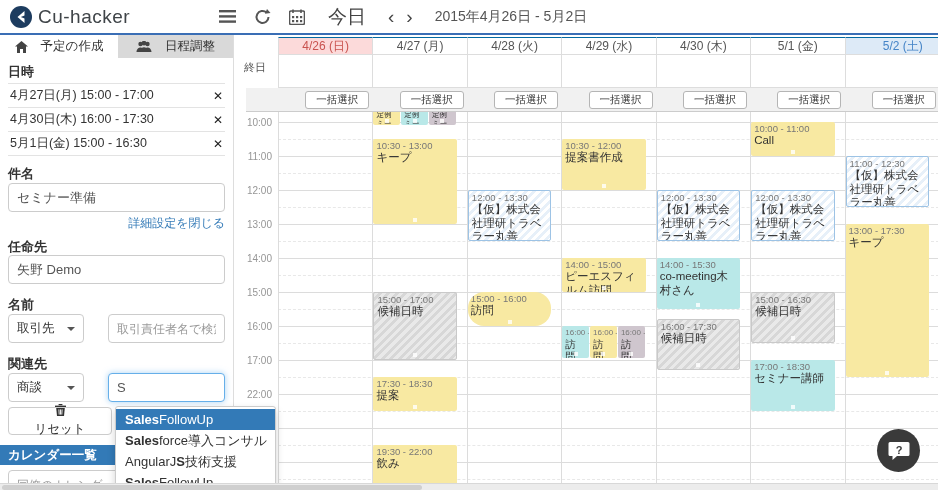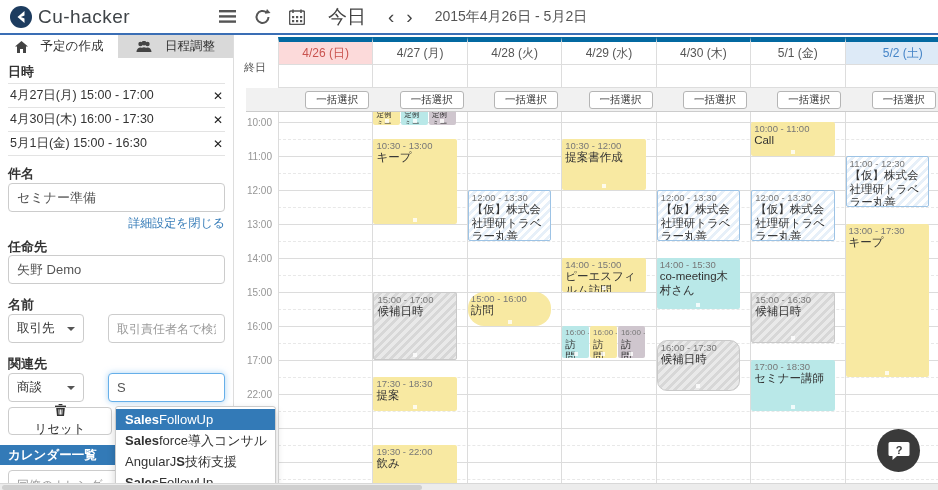--- a/index.html
+++ b/index.html
@@ -50,21 +50,21 @@
   .dropdown { position:absolute; left:115px; top:406px; width:161px; background:#fff;
     border:1px solid #ccc; border-radius:3px; box-shadow:0 4px 9px rgba(0,0,0,.18); z-index:40;
     padding:2px 0; }
   .dd-item { font-size:13px; color:#333; padding:2px 9px; line-height:17px; cursor:pointer; white-space:nowrap; }
   .dd-item.sel-item { background:#337ab7; color:#fff; }
   .dd-item b { font-weight:bold; }
 
   
   .calendar { position:absolute; left:233px; top:35px; width:705px; height:455px; background:#fff;
     border-left:1px solid #ddd; }
-  .dh { position:absolute; top:2px; height:28px; border-left:1px solid #ddd; border-top:5px solid #0369a1;
+  .dh { position:absolute; top:2px; height:18px; border-left:1px solid #ddd; border-top:1px solid #0369a1;
     border-bottom:1px solid #ddd; font-size:12px; color:#555; display:flex; align-items:center;
     justify-content:center; background:#fff; }
   .dh-sun { background:#fcdada; color:#c9534f; }
   .dh-sat { background:#ddeaf7; color:#4584c7; }
   .adc { position:absolute; top:20px; height:33px; border-left:1px solid #ddd; border-bottom:1px solid #ddd; }
   .allday-label { position:absolute; left:10px; top:25px; font-size:11px; color:#555; }
   .bulk-strip { position:absolute; left:12px; top:53px; width:705px; height:24px; background:#f1f1f1;
     border-bottom:1px solid #ccc; }
   .bulk-btn { position:absolute; top:3px; height:18px; width:64px; background:#fff;
     border:1px solid #b5b5b5; border-radius:3px; font-size:10.5px; color:#333; display:flex;
@@ -358,21 +358,21 @@
           <span class="ev-title">訪問</span>
         </div>
         <div class="ev ev-kari" style="left: 422.714px; width: 83.4286px; top: 78px; height: 51px;">
           <span class="ev-time">12:00 - 13:30</span>
           <span class="ev-title">【仮】株式会社理研トラベラー丸善</span>
         </div>
         <div class="ev ev-cyan" style="left: 422.714px; width: 83.4286px; top: 146px; height: 51px;">
           <span class="ev-time">14:00 - 15:30</span>
           <span class="ev-title">co-meeting木村さん</span>
         </div>
-        <div class="ev ev-hatch" style="left: 422.714px; width: 83.4286px; top: 228px; height: 51px; border-radius: 10px;">
+        <div class="ev ev-hatch" style="left: 422.714px; width: 83.4286px; top: 207px; height: 51px;">
           <span class="ev-time">16:00 - 17:30</span>
           <span class="ev-title">候補日時</span>
         </div>
         <div class="ev ev-yellow" style="left: 517.143px; width: 83.4286px; top: 10px; height: 34px;">
           <span class="ev-time">10:00 - 11:00</span>
           <span class="ev-title">Call</span>
         </div>
         <div class="ev ev-kari" style="left: 517.143px; width: 83.4286px; top: 78px; height: 51px;">
           <span class="ev-time">12:00 - 13:30</span>
           <span class="ev-title">【仮】株式会社理研トラベラー丸善</span>

